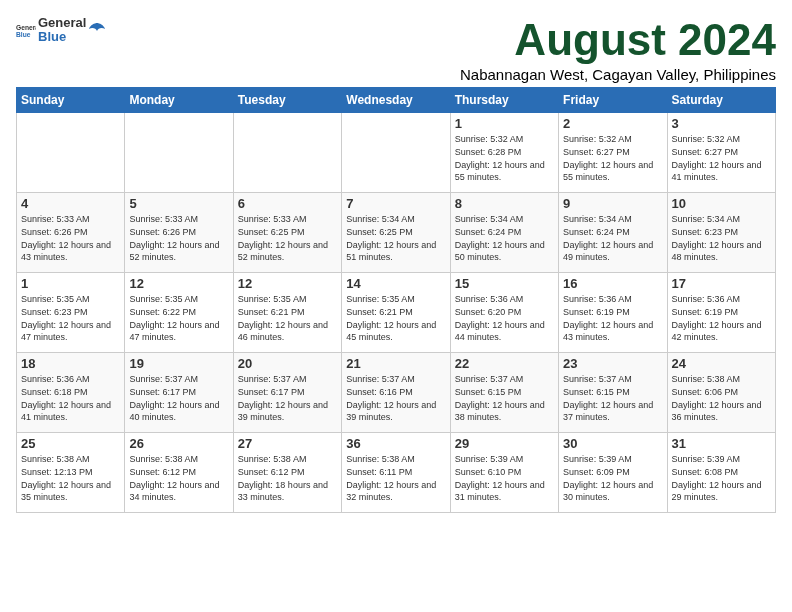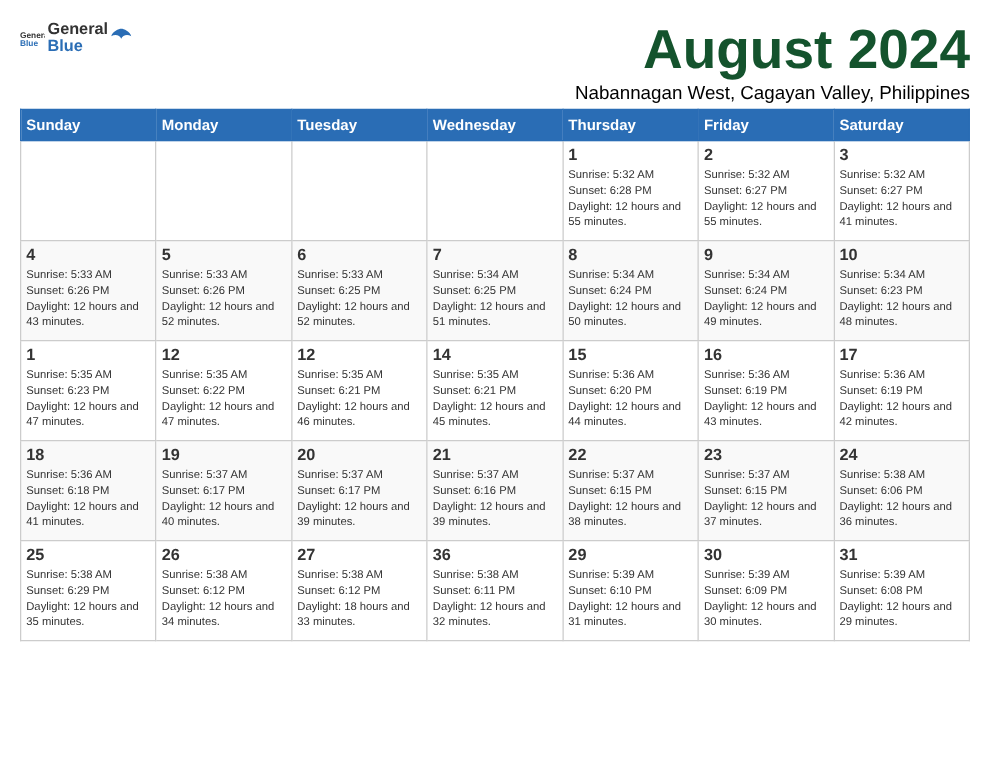--- a/index.html
+++ b/index.html
@@ -227,21 +227,21 @@
           <div class="day-info"><span>Sunrise: 5:37 AM</span><br><span>Sunset: 6:15 PM</span><br><span>Daylight: 12 hours and 37 minutes.</span></div>
         </td>
         <td>
           <span class="day-number">24</span>
           <div class="day-info"><span>Sunrise: 5:38 AM</span><br><span>Sunset: 6:06 PM</span><br><span>Daylight: 12 hours and 36 minutes.</span></div>
         </td>
       </tr>
       <tr class="week-row">
         <td>
           <span class="day-number">25</span>
-          <div class="day-info"><span>Sunrise: 5:38 AM</span><br><span>Sunset: 6:29 PM</span><br><span>Daylight: 12 hours and 35 minutes.</span></div>
+          <div class="day-info"><span>Sunrise: 5:38 AM</span><br><span>Sunset: 12:13 PM</span><br><span>Daylight: 12 hours and 35 minutes.</span></div>
         </td>
         <td>
           <span class="day-number">26</span>
           <div class="day-info"><span>Sunrise: 5:38 AM</span><br><span>Sunset: 6:12 PM</span><br><span>Daylight: 12 hours and 34 minutes.</span></div>
         </td>
         <td>
           <span class="day-number">27</span>
           <div class="day-info"><span>Sunrise: 5:38 AM</span><br><span>Sunset: 6:12 PM</span><br><span>Daylight: 18 hours and 33 minutes.</span></div>
         </td>
         <td>

